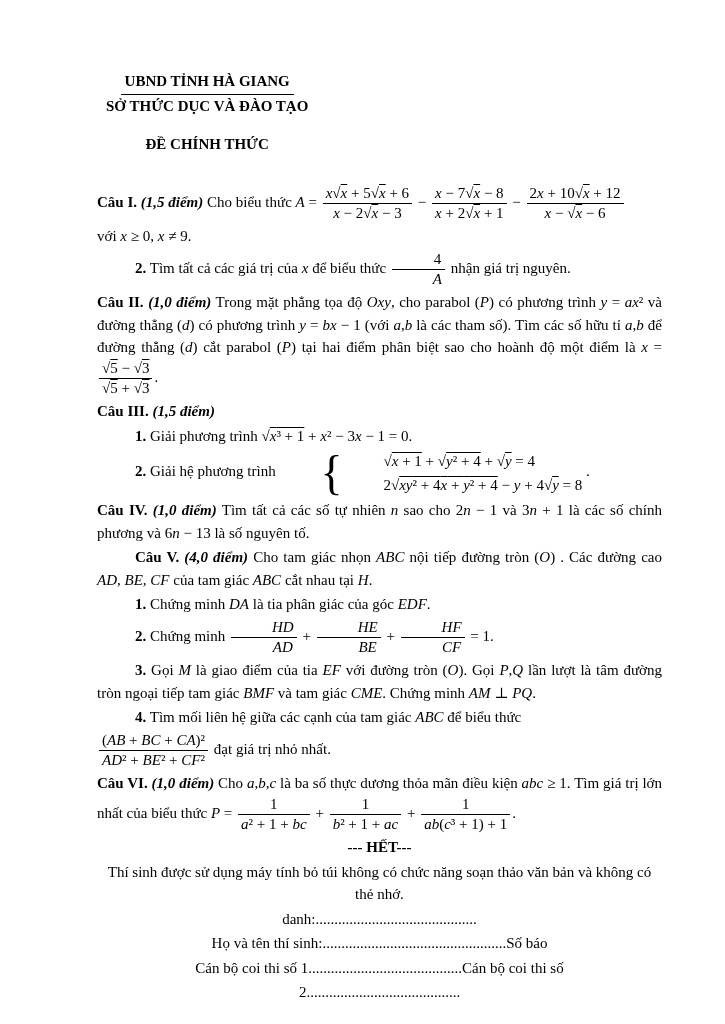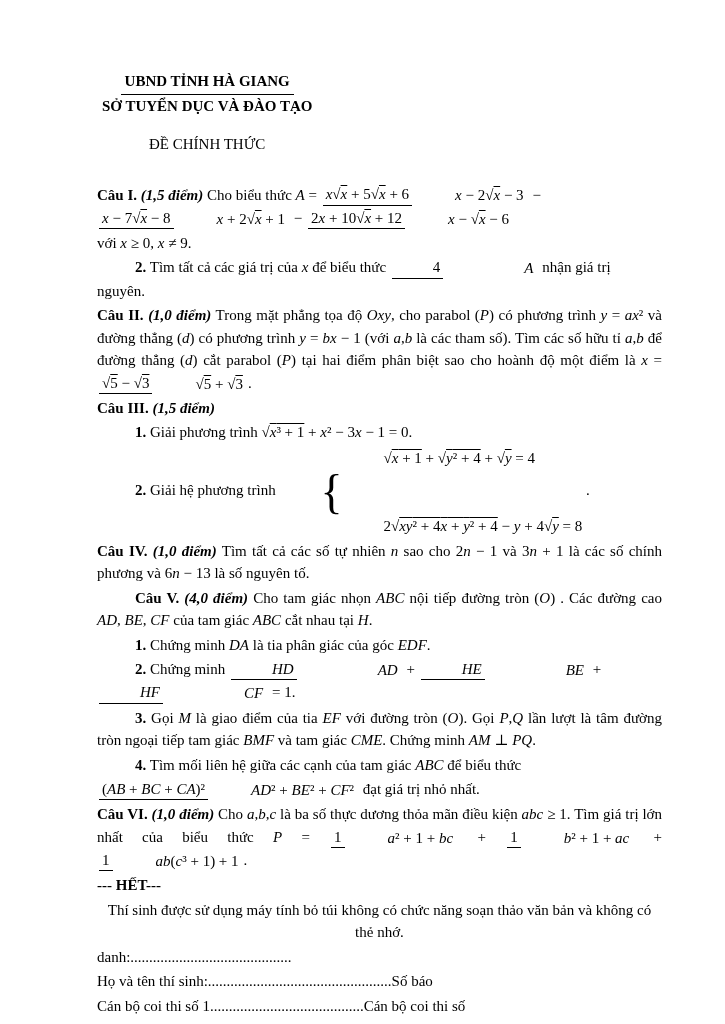--- a/index.html
+++ b/index.html
@@ -15,50 +15,50 @@
     box-sizing:border-box;
     padding:58px 63px 14px 97px;
     overflow:hidden;
   }
   
   .header { display:flex; align-items:flex-start; }
   .hdr-left  { width:39%; text-align:center; }
   .hdr-right { width:61%; text-align:center; }
   .hdr-left .l1 { font-weight:bold; display:inline-block; border-bottom:1px solid #000; padding:0 4px 1px 4px; }
   .hdr-left .l2 { font-weight:bold; }
-  .hdr-left .l3 { font-weight:normal; margin-top:16px; }
+  .hdr-left .l3 { font-weight:bold; margin-top:16px; }
   .hdr-right .r1, .hdr-right .r2, .hdr-right .r3 { font-weight:bold; }
   .hdr-right .r4 { font-style:italic; }
   
   .content { margin-top:28px; }
   .para { margin:2px 0; text-align:justify; }
   .para.left { text-align:left; }
   .ind { text-indent:38px; }
-  .center { }
+  .center { text-align:center; }
   .bold { font-weight:bold; }
   .note { text-align:center; margin-top:2px; }
   
-  .fr { display:inline-flex; vertical-align:middle; text-align:center; margin:1px 2px; line-height:1.15;gap:40px; }
+  .fr { display:inline-flex; flex-direction:column; vertical-align:middle; text-align:center; margin:1px 2px; line-height:1.15; }
   .fr .t { border-bottom:1px solid #000; padding:0 3px 1px 3px; display:block; }
   .fr .b { padding:1px 3px 0 3px; display:block; }
   .sq { white-space:nowrap; }
   .ov { text-decoration:overline; }
   .sys { display:inline-flex; align-items:center; vertical-align:middle; margin-left:3px; }
   .brace { font-size:46px; line-height:0; font-weight:400; margin-right:3px; transform:scaleY(1.05); }
-  .eqs { display:inline-flex; flex-direction:column; text-align:left; line-height:1.6;gap:44px; }
+  .eqs { display:inline-flex; flex-direction:column; text-align:left; line-height:1.6; }
 </style>
 </head>
 <body>
 
 <div class="page">
 
   <div class="header">
     <div class="hdr-left">
       <div><span class="l1">UBND TỈNH HÀ GIANG</span></div>
-      <div class="l2">SỞ TUYỂN DỤC VÀ ĐÀO TẠO</div>
+      <div class="l2">SỞ THỨC DỤC VÀ ĐÀO TẠO</div>
       <div class="l3">ĐỀ CHÍNH THỨC</div>
     </div>
   </div>
 
   <div class="content">
     <p class="para left"><b>Câu I.</b> <b><i>(1,5 điểm)</i></b> Cho biểu thức <i>A</i> = <span class="fr">
           <span class="t"><i>x</i><span class="sq">√<span class="ov"><i>x</i></span></span> + 5<span class="sq">√<span class="ov"><i>x</i></span></span> + 6</span>
           <span class="b"><i>x</i> − 2<span class="sq">√<span class="ov"><i>x</i></span></span> − 3</span>
         </span> − <span class="fr">
           <span class="t"><i>x</i> − 7<span class="sq">√<span class="ov"><i>x</i></span></span> − 8</span>

